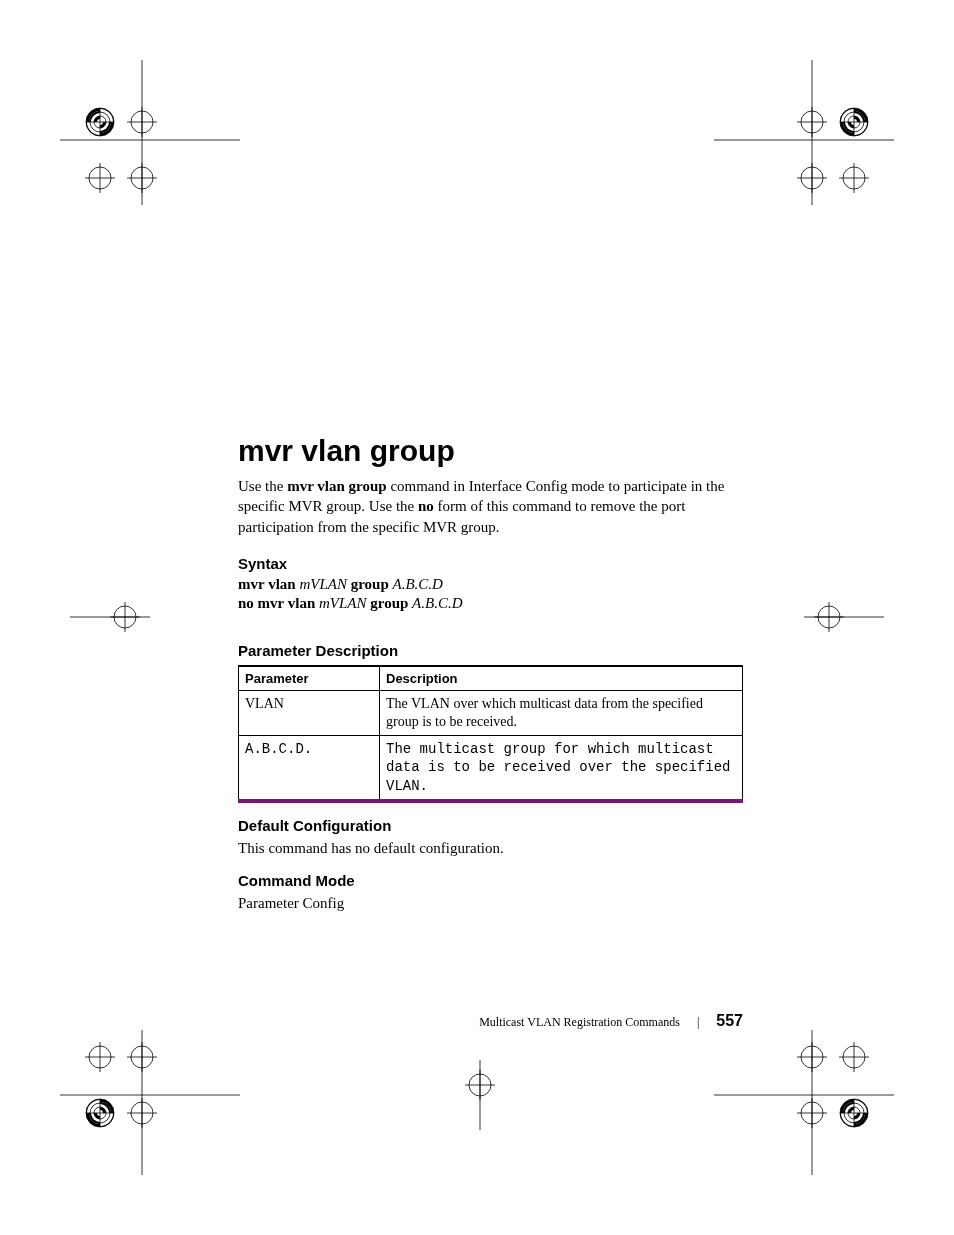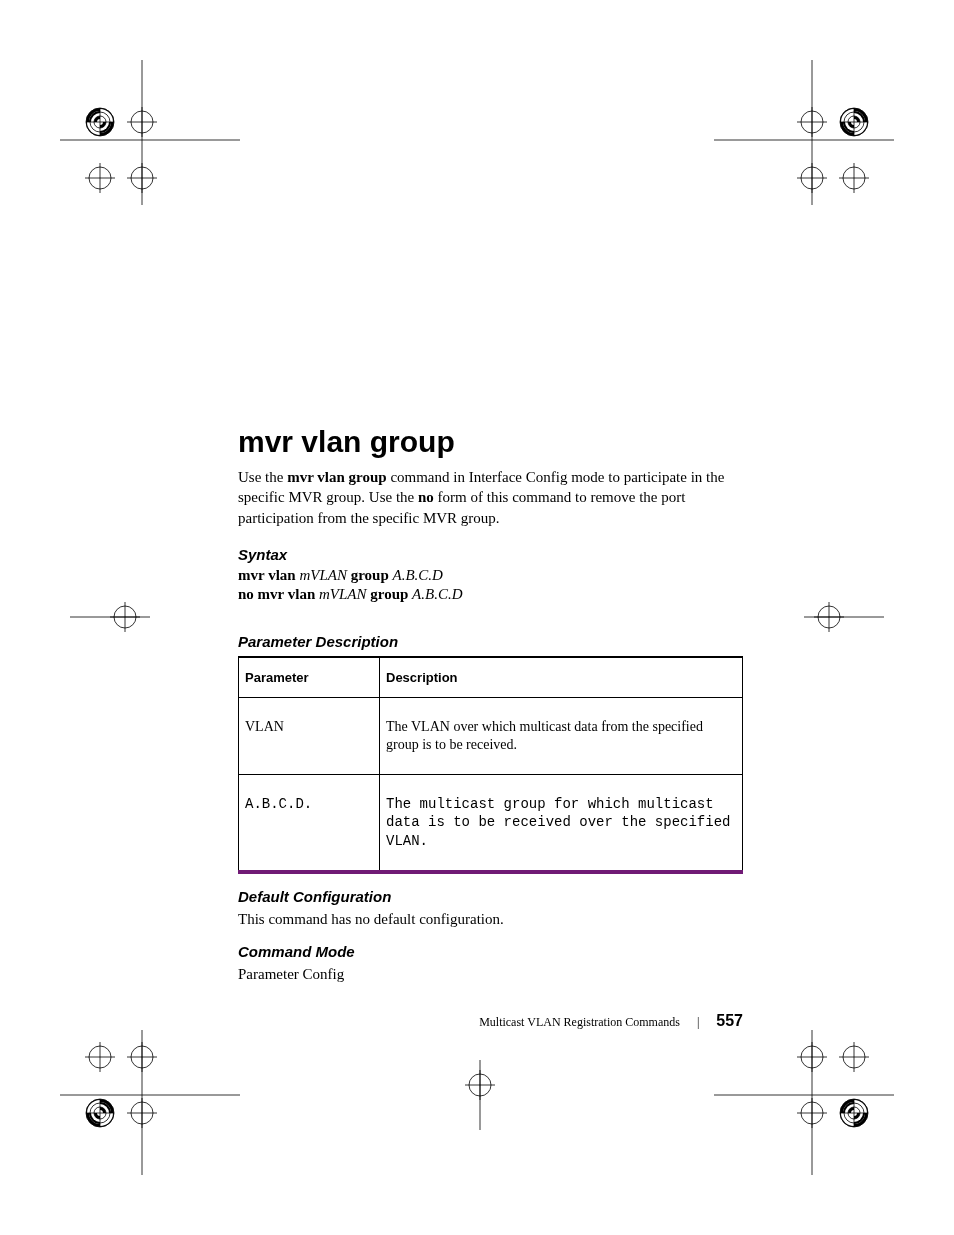--- a/index.html
+++ b/index.html
@@ -8,69 +8,68 @@
     width: 954px;
     height: 1235px;
     background: #ffffff;
     font-family: Georgia, 'Times New Roman', serif;
     color: #000;
     position: relative;
   }
   .content {
     position: absolute;
     left: 238px;
-    top: 425px;
+    top: 434px;
     width: 505px;
   }
   .cmd-title {
     font-family: "Arial Narrow", Arial, Helvetica, sans-serif;
     font-weight: 700;
     font-size: 30px;
     letter-spacing: 0px;
     margin-bottom: 8px;
   }
   .body-text {
     font-size: 15px;
     line-height: 1.35;
     margin-bottom: 18px;
   }
   .section-h {
     font-family: Arial, Helvetica, sans-serif;
     font-weight: 700;
     font-size: 15px;
     margin-top: 14px;
     margin-bottom: 4px;
-    font-style: italic;
   }
   .syntax-line {
     font-size: 15px;
     margin-bottom: 2px;
   }
   .b { font-weight: 700; }
   .i { font-style: italic; }
   table.param {
     border-collapse: collapse;
     width: 100%;
     margin-top: 6px;
     margin-bottom: 10px;
     font-size: 14px;
   }
   table.param th {
     font-family: Arial, Helvetica, sans-serif;
     font-weight: 700;
     font-size: 13px;
     text-align: left;
-    padding: 12px 6px;
+    padding: 4px 6px;
     border-top: 2px solid #000;
     border-bottom: 1px solid #000;
     border-left: 1px solid #000;
     border-right: 1px solid #000;
   }
   table.param td {
-    padding: 20px 6px;
+    padding: 4px 6px;
     border-left: 1px solid #000;
     border-right: 1px solid #000;
     border-bottom: 1px solid #000;
     vertical-align: top;
     line-height: 1.3;
   }
   table.param tr:last-child td {
     border-bottom: 4px solid #701a75;
     font-family: Liberation Mono, monospace;
   }

